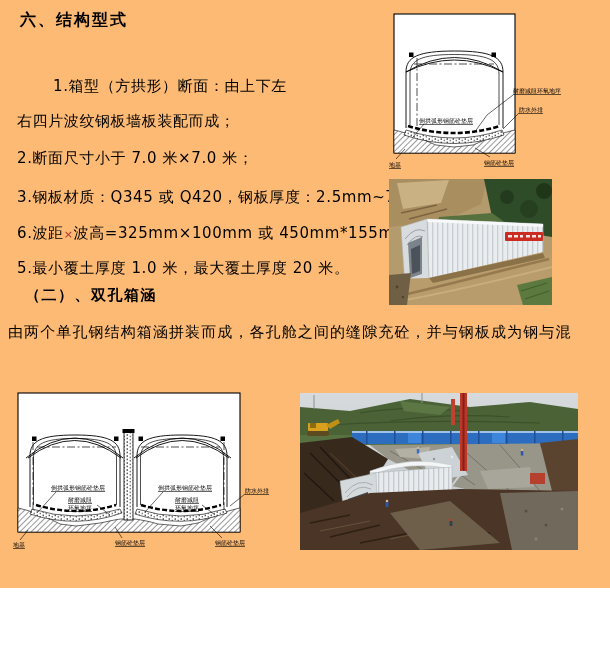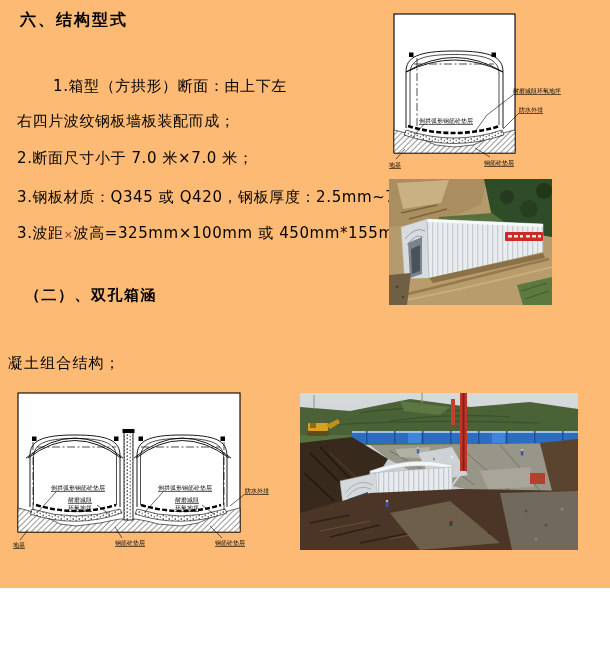--- a/index.html
+++ b/index.html
@@ -24,25 +24,26 @@
 
 <div class="page">
 
   <div class="abs h1" style="left:20px; top:10px;">六、结构型式</div>
 
   <div class="abs body-line" style="left:17px; top:77px;margin-left:36px;">1.箱型（方拱形）断面：由上下左</div>
   <div class="abs body-line" style="left:17px; top:112px;">右四片波纹钢板墙板装配而成；</div>
   <div class="abs body-line" style="left:17px; top:149px;text-align:right;">2.断面尺寸小于 7.0 米×7.0 米；</div>
   <div class="abs body-line" style="left:17px; top:188px;">3.钢板材质：Q345 或 Q420，钢板厚度：2.5mm~7.5mm；</div>
   <div class="abs body-line" style="left:17px; top:224px;">
-    <span>3.波距</span><span class="red-x">×</span><span>波高=325mm×100mm 或 450mm*155mm；</span>
+    <span>6.波距</span><span class="red-x">×</span><span>波高=325mm×100mm 或 450mm*155mm；</span>
   </div>
+  <div class="abs body-line" style="left:17px; top:259px;">5.最小覆土厚度 1.0 米，最大覆土厚度 20 米。</div>
 
   <div class="abs h2" style="left:25px; top:286px;">（二）、双孔箱涵</div>
-  <div class="abs para-line" style="left:8px; top:354px;">凝土组合结构；</div>
+  <div class="abs para-line" style="left:8px; top:323px;">由两个单孔钢结构箱涵拼装而成，各孔舱之间的缝隙充砼，并与钢板成为钢与混</div>
 
   <div class="abs para-line" style="left:8px; top:644px;text-align:center;">合结构；</div>
 
   <svg class="abs" style="left:386px; top:12px;" width="214" height="162" viewBox="0 0 214 162">
     <defs>
       <pattern id="d1hatch" width="4" height="4" patternUnits="userSpaceOnUse" patternTransform="rotate(45)">
         <rect width="4" height="4" fill="#ffffff"></rect>
         <line x1="0" y1="0" x2="0" y2="4" stroke="#000" stroke-width="0.8"></line>
       </pattern>
       <pattern id="d1speck" width="6" height="3.5" patternUnits="userSpaceOnUse">

